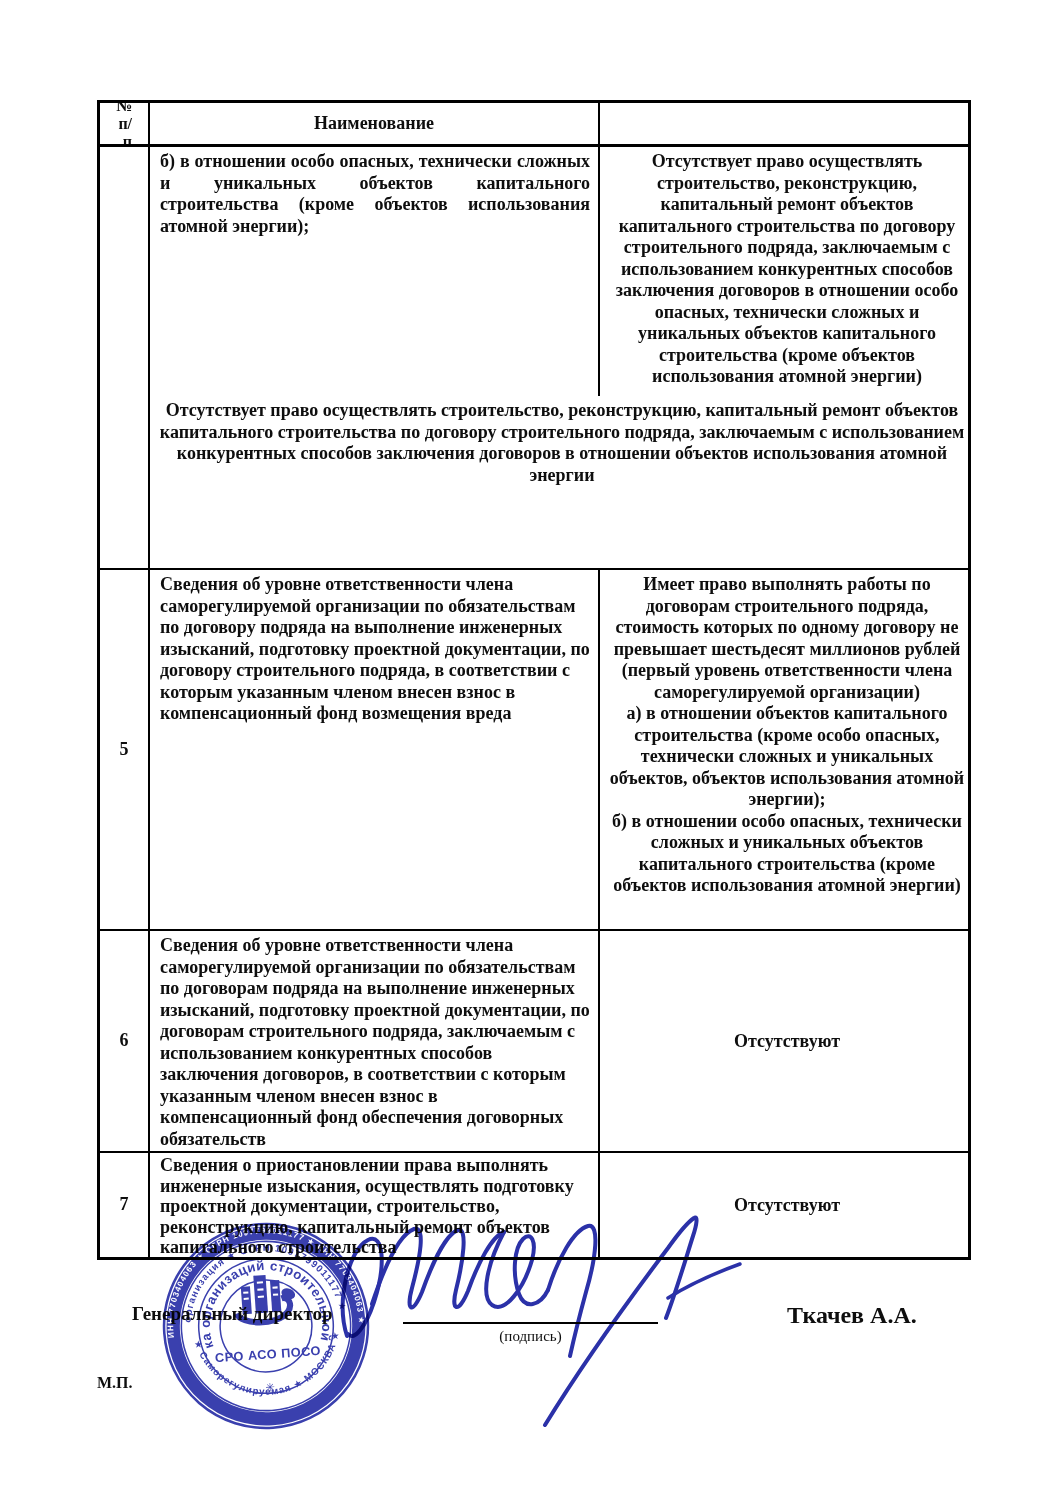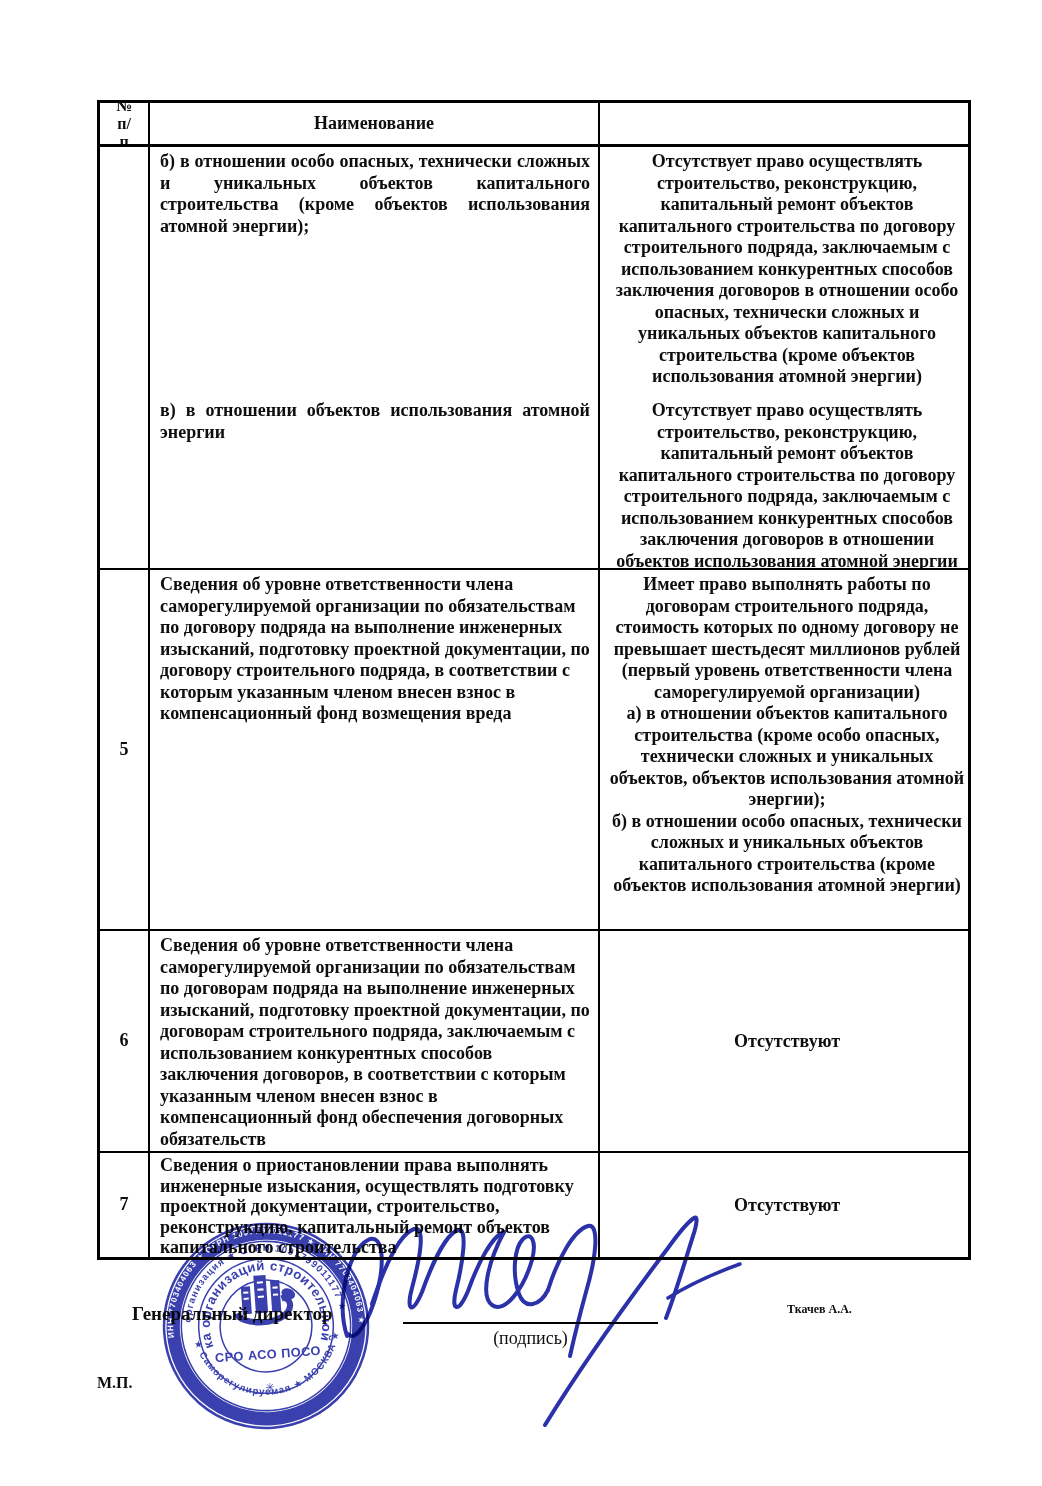--- a/index.html
+++ b/index.html
@@ -10,35 +10,35 @@
   .doc-table{position:absolute;left:97px;top:100px;width:874px;border:3px solid #000;box-sizing:border-box;}
   .trow{display:flex;box-sizing:border-box;overflow:hidden;}
   .trow.bt2{border-top:2px solid #000;}
   .trow.thead{height:44px;border-bottom:3px solid #000;}
   .cell{box-sizing:border-box;font-size:18px;line-height:21.5px;font-weight:bold;overflow:hidden;}
   .c0{width:50px;border-right:2px solid #000;display:flex;align-items:center;justify-content:center;text-align:center;}
   .c1{width:450px;border-right:2px solid #000;padding:4px 8px 2px 10px;text-align:left;}
   .c1.just{text-align:justify;}
   .c2{flex:1;text-align:center;padding:4px 0 2px 6px;white-space:pre-line;}
   .c2.vcenter{display:flex;align-items:center;justify-content:center;white-space:normal;}
-  .thead .cell{display:flex;align-items:center;justify-content:center;text-align:center;padding:18px;}
+  .thead .cell{display:flex;align-items:center;justify-content:center;text-align:right;padding:18px;}
   .thead .c0{font-size:16px;line-height:18px;}
   .h-rowA{height:249px;}
   .h-rowB{height:172px;}
   .h-row5{height:361px;}
   .h-row6{height:222px;}
   .h-row7{height:106px;}
   .h-row7 .c1{line-height:20.5px;padding-top:2px;}
 
   
   .director-label{position:absolute;left:132px;top:1303px;font-size:19px;font-weight:bold;}
-  .signer-name{position:absolute;left:787px;top:1302px;font-size:12px;font-weight:bold;}
+  .signer-name{position:absolute;left:787px;top:1302px;font-size:24px;font-weight:bold;}
   .seal-mark-label{position:absolute;left:97px;top:1374px;font-size:16px;font-weight:bold;}
   .sign-line{position:absolute;left:403px;top:1322px;width:255px;height:2px;background:#000;}
-  .sign-caption{position:absolute;left:403px;top:1328px;width:255px;text-align:center;font-size:18px;font-weight:normal;font-family:Liberation Serif, serif;}
+  .sign-caption{position:absolute;left:403px;top:1328px;width:255px;text-align:center;font-size:15px;font-weight:normal;font-family:Liberation Serif, serif;}
 
   
   .stamp-svg{position:absolute;left:162px;top:1222px;width:208px;height:208px;mix-blend-mode:multiply;opacity:.93;transform:rotate(-4deg);}
   .sig-svg{position:absolute;left:0;top:0;width:1042px;height:1486px;mix-blend-mode:multiply;pointer-events:none;}
   .ink-stroke{fill:none;stroke:#2b31a8;stroke-linecap:round;stroke-linejoin:round;}
   .seal-line{fill:none;stroke:#2b31a8;}
   .seal-fill{fill:#2b31a8;stroke:none;}
   .seal-txt{fill:#2b31a8;font-family:"Liberation Sans","DejaVu Sans",sans-serif;font-weight:bold;}
   .seal-txt-white{fill:#ffffff;font-family:"Liberation Sans","DejaVu Sans",sans-serif;font-weight:bold;}
 </style>
@@ -55,21 +55,20 @@
     </div>
 
     <div class="trow h-rowA">
       <div class="cell c0"></div>
       <div class="cell c1 just">б) в отношении особо опасных, технически сложных и уникальных объектов капитального строительства (кроме объектов использования атомной энергии);</div>
       <div class="cell c2">Отсутствует право осуществлять строительство, реконструкцию, капитальный ремонт объектов капитального строительства по договору строительного подряда, заключаемым с использованием конкурентных способов заключения договоров в отношении особо опасных, технически сложных и уникальных объектов капитального строительства (кроме объектов использования атомной энергии)</div>
     </div>
 
     <div class="trow h-rowB">
       <div class="cell c0"></div>
-      <div class="cell c1 just">в) в отношении объектов использования атомной энергии</div>
       <div class="cell c2">Отсутствует право осуществлять строительство, реконструкцию, капитальный ремонт объектов капитального строительства по договору строительного подряда, заключаемым с использованием конкурентных способов заключения договоров в отношении объектов использования атомной энергии</div>
     </div>
 
     <div class="trow bt2 h-row5">
       <div class="cell c0">5</div>
       <div class="cell c1">Сведения об уровне ответственности члена саморегулируемой организации по обязательствам по договору подряда на выполнение инженерных изысканий, подготовку проектной документации, по договору строительного подряда, в соответствии с которым указанным членом внесен взнос в компенсационный фонд возмещения вреда</div>
       <div class="cell c2">Имеет право выполнять работы по договорам строительного подряда, стоимость которых по одному договору не превышает шестьдесят миллионов рублей (первый уровень ответственности члена саморегулируемой организации)
 а) в отношении объектов капитального строительства (кроме особо опасных, технически сложных и уникальных объектов, объектов использования атомной энергии);
 б)  в отношении особо опасных, технически сложных и уникальных объектов капитального строительства (кроме объектов использования атомной энергии)</div>
     </div>

